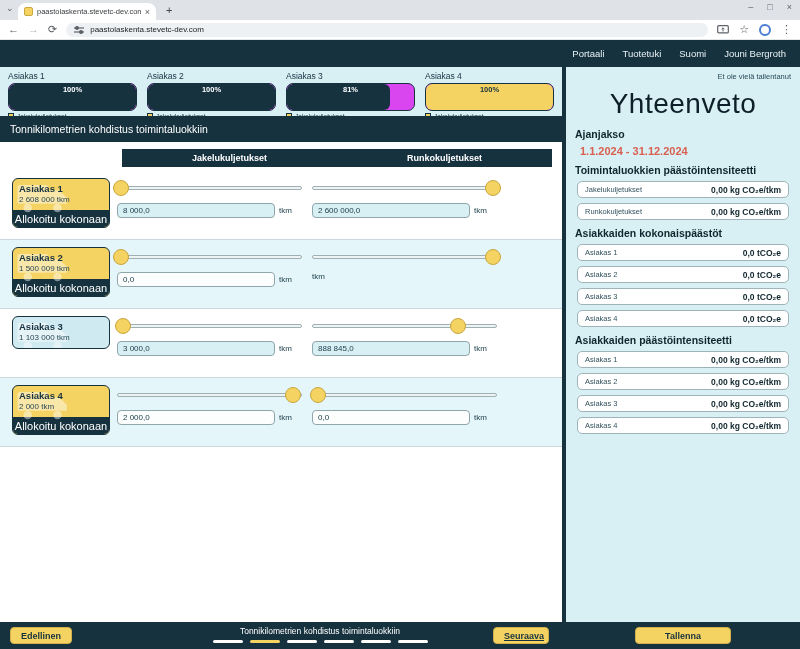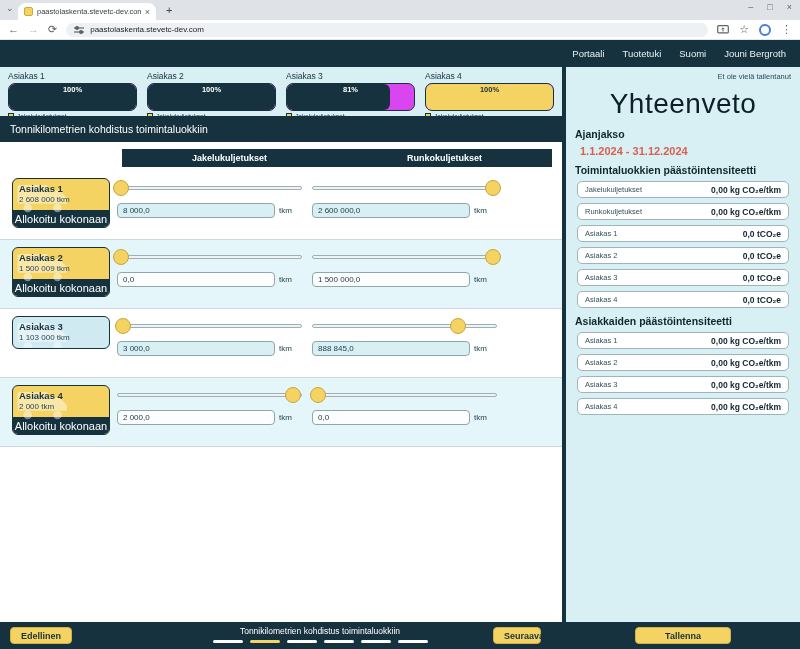--- a/index.html
+++ b/index.html
@@ -69,21 +69,21 @@
   .thumb { position:absolute; top:0; width:16px; height:16px; margin-left:-8px; border-radius:50%; background:var(--yellow); border:1px solid #c9a53e; }
   .inputrow { display:flex; align-items:center; gap:4px; margin-top:7px; }
   .ibox { width:158px; height:15px; border:1px solid #8fa6ad; border-radius:4px; background:var(--cyan); font-family:inherit; font-size:8px; color:#22424f; padding:0 5px; }
   .row.cyan .ibox { background:#fcfefe; }
   .unit { font-size:8px; color:#22424f; }
 
   
   .main-footer { position:absolute; left:0; bottom:0; width:562px; height:27px; background:var(--navy); }
   .btn { background:var(--yellow); border:1px solid #d3b14a; border-radius:4px; color:#16323f; font-weight:bold; font-size:9px; font-family:inherit; padding:0 10px; height:17px; }
   .btn-prev { position:absolute; left:10px; top:5px; width:62px; }
-  .btn-next { position:absolute; left:493px; top:5px; width:48px; }
+  .btn-next { position:absolute; left:493px; top:5px; width:56px;text-decoration:underline; }
   .step-center { position:absolute; left:190px; top:4px; width:260px; text-align:center; }
   .step-title { color:#fff; font-size:8.5px; }
   .step-dots { display:flex; justify-content:center; gap:7px; margin-top:4px; }
   .dot { width:30px; height:3px; border-radius:2px; background:#fff; display:inline-block; }
   .dot.active { background:var(--yellow); }
   .divider { position:absolute; left:562px; top:67px; width:4px; bottom:0; background:var(--navy); }
 
   
   .sidebar { position:absolute; left:566px; top:67px; right:0; bottom:27px; background:var(--cyan); padding:5px 9px; overflow:hidden; }
   .unsaved { font-size:7.5px; color:#2a4a58; text-align:right; }
@@ -286,21 +286,20 @@
             <input class="ibox" readonly="" value="0,0" style="">
             <span class="unit">tkm</span>
           </div>
         </div>
         <div class="grp g2">
           <div class="track">
             <div class="track-line"></div>
             <div class="thumb" style="left: 98%;"></div>
           </div>
           <div class="inputrow">
-            <input class="ibox" readonly="" value="1 500 000,0" style="">
             <span class="unit">tkm</span>
           </div>
         </div>
       </div>
 
       <div class="row">
         <div class="card blue">
           <div class="card-body">
             <svg class="truck" viewBox="0 0 64 40">
                 <rect x="2" y="6" width="36" height="22" rx="3"></rect>
@@ -403,20 +402,21 @@
   <div class="sb-heading">Toimintaluokkien päästöintensiteetti</div>
   <div class="sb-row">
     <span class="sb-label">Jakelukuljetukset</span>
     <span class="sb-value">0,00 kg CO₂e/tkm</span>
   </div>
   <div class="sb-row">
     <span class="sb-label">Runkokuljetukset</span>
     <span class="sb-value">0,00 kg CO₂e/tkm</span>
   </div>
 
+  <div class="sb-heading">Asiakkaiden kokonaispäästöt</div>
   <div class="sb-row">
     <span class="sb-label">Asiakas 1</span>
     <span class="sb-value">0,0 tCO₂e</span>
   </div>
   <div class="sb-row">
     <span class="sb-label">Asiakas 2</span>
     <span class="sb-value">0,0 tCO₂e</span>
   </div>
   <div class="sb-row">
     <span class="sb-label">Asiakas 3</span>

